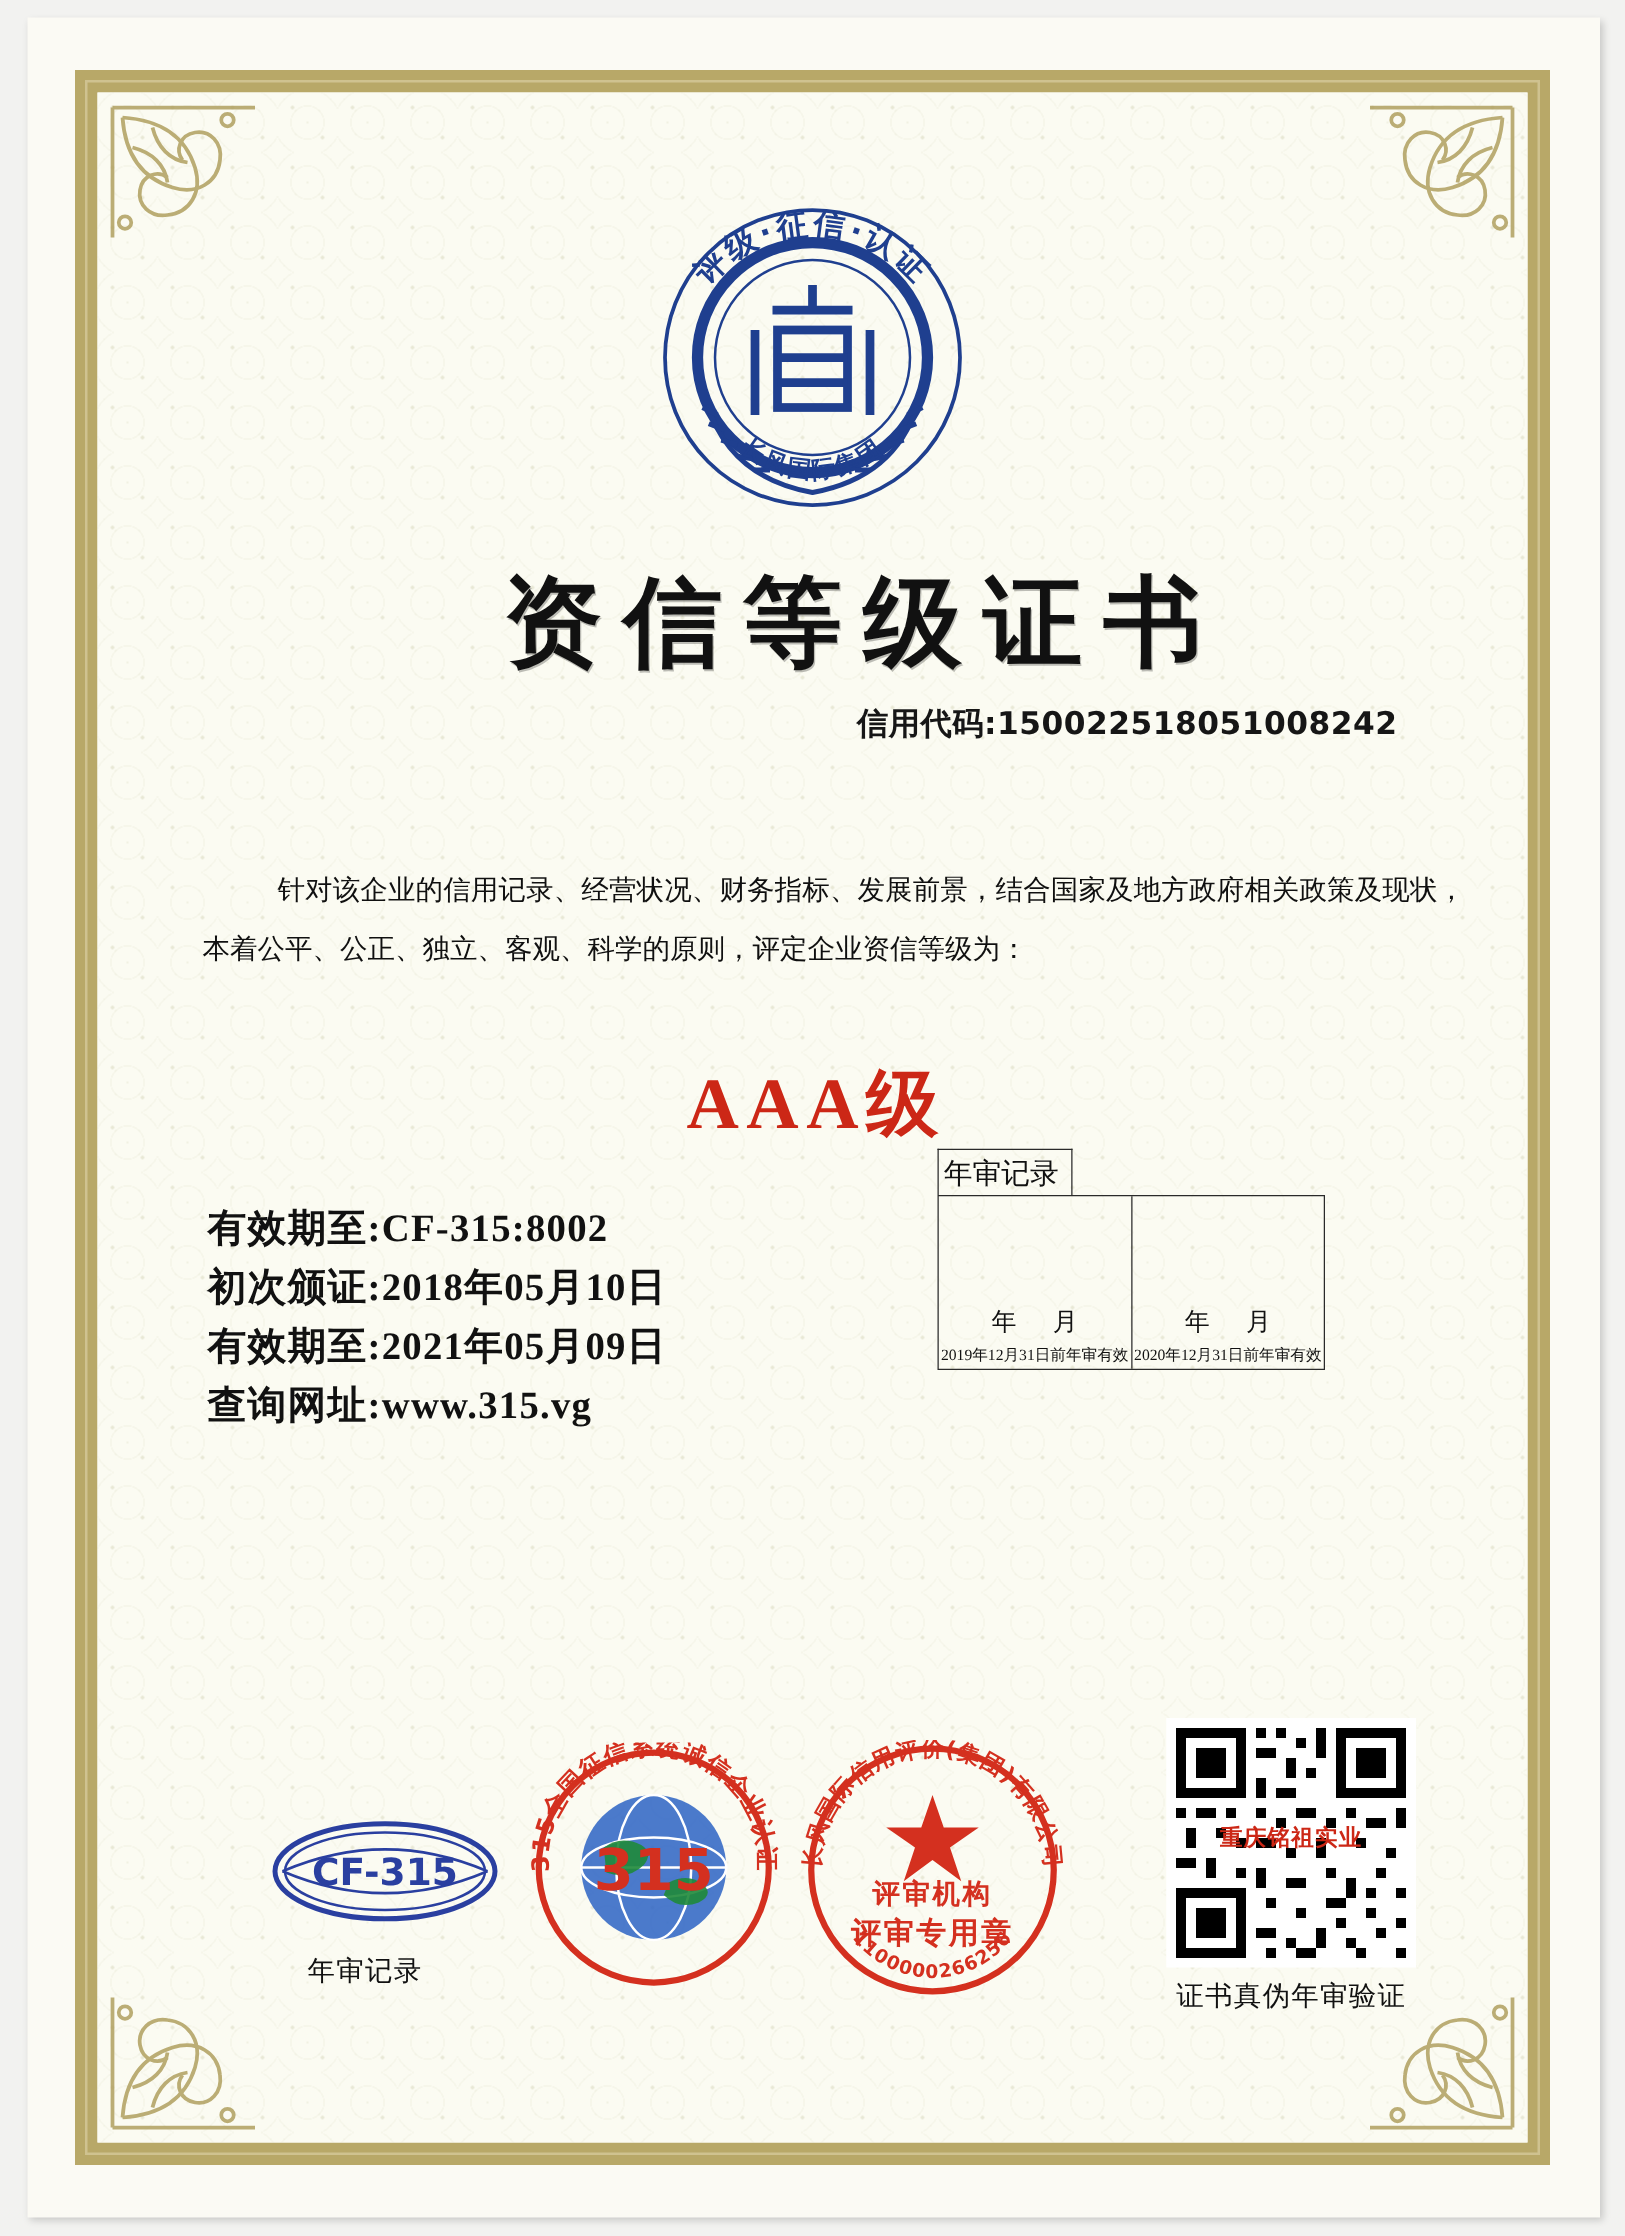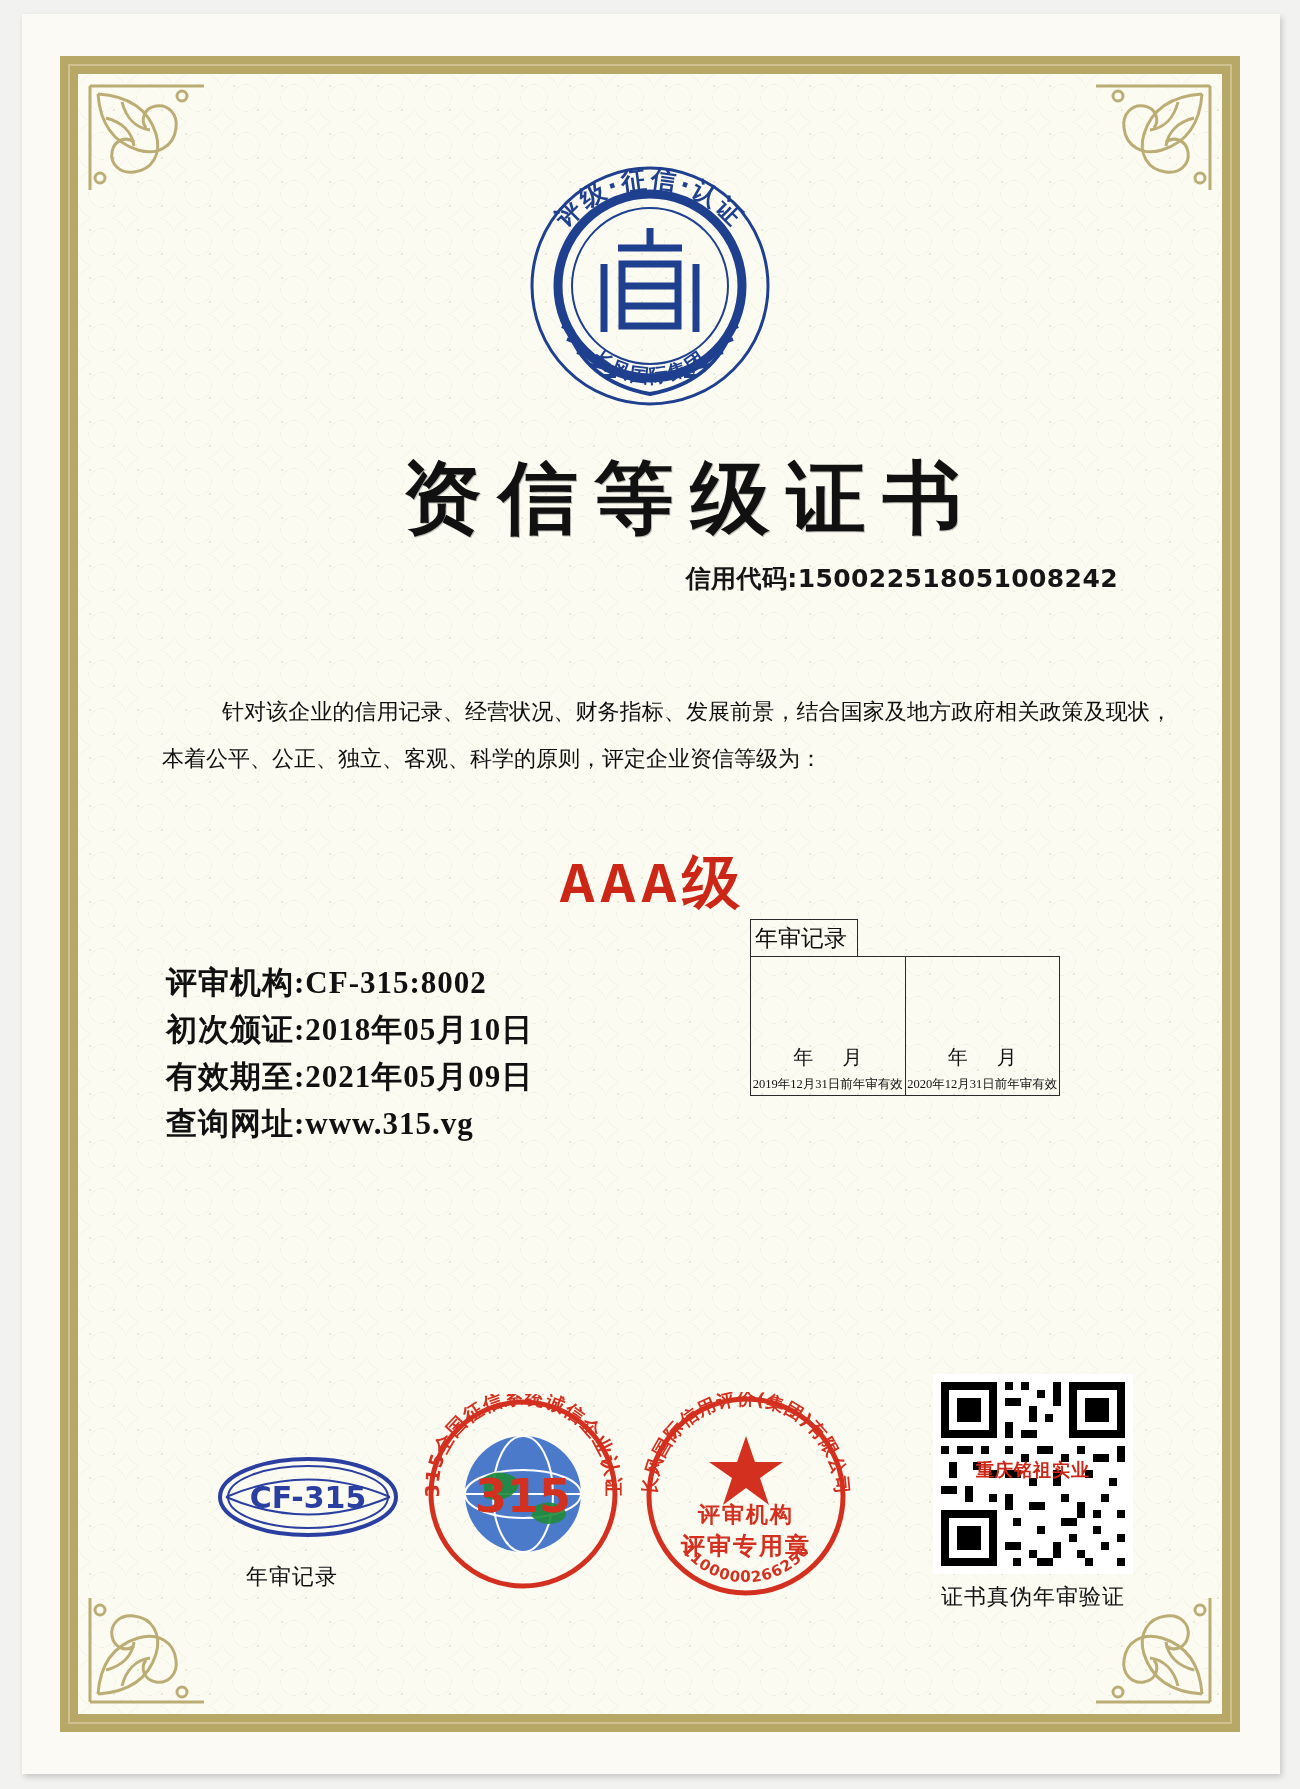--- a/index.html
+++ b/index.html
@@ -133,21 +133,21 @@
     text-align: justify;
   }
   #body-paragraph p { margin: 0; text-indent: 60px; }
 
   #grade-line {
     position: absolute;
     top: 770px;
     left: 0;
     width: 100%;
     text-align: center;
-    font-family: Liberation Mono, monospace;
+    font-family: Liberation Serif, serif;
     font-weight: bold;
     font-size: 58px;
     color: #cc2716;
     letter-spacing: 6px;
     text-indent: 6px;
   }
 
   
   #details {
     position: absolute;
@@ -367,21 +367,21 @@
       </div>
 
 
       <div id="body-paragraph">
         <p>针对该企业的信用记录、经营状况、财务指标、发展前景，结合国家及地方政府相关政策及现状，本着公平、公正、独立、客观、科学的原则，评定企业资信等级为：</p>
       </div>
 
       <div id="grade-line">AAA级</div>
 
       <div id="details">
-        <div>评审机构:CF-315:8002</div>
+        <div>有效期至:CF-315:8002</div>
         <div>初次颁证:2018年05月10日</div>
         <div>有效期至:2021年05月09日</div>
         <div>查询网址:www.315.vg</div>
       </div>
 
       <div id="annual-review">
         <div class="ar-title">年审记录</div>
         <div id="ar-grid">
           <div class="ar-cell">
             <div class="ar-ym">年 月</div>

